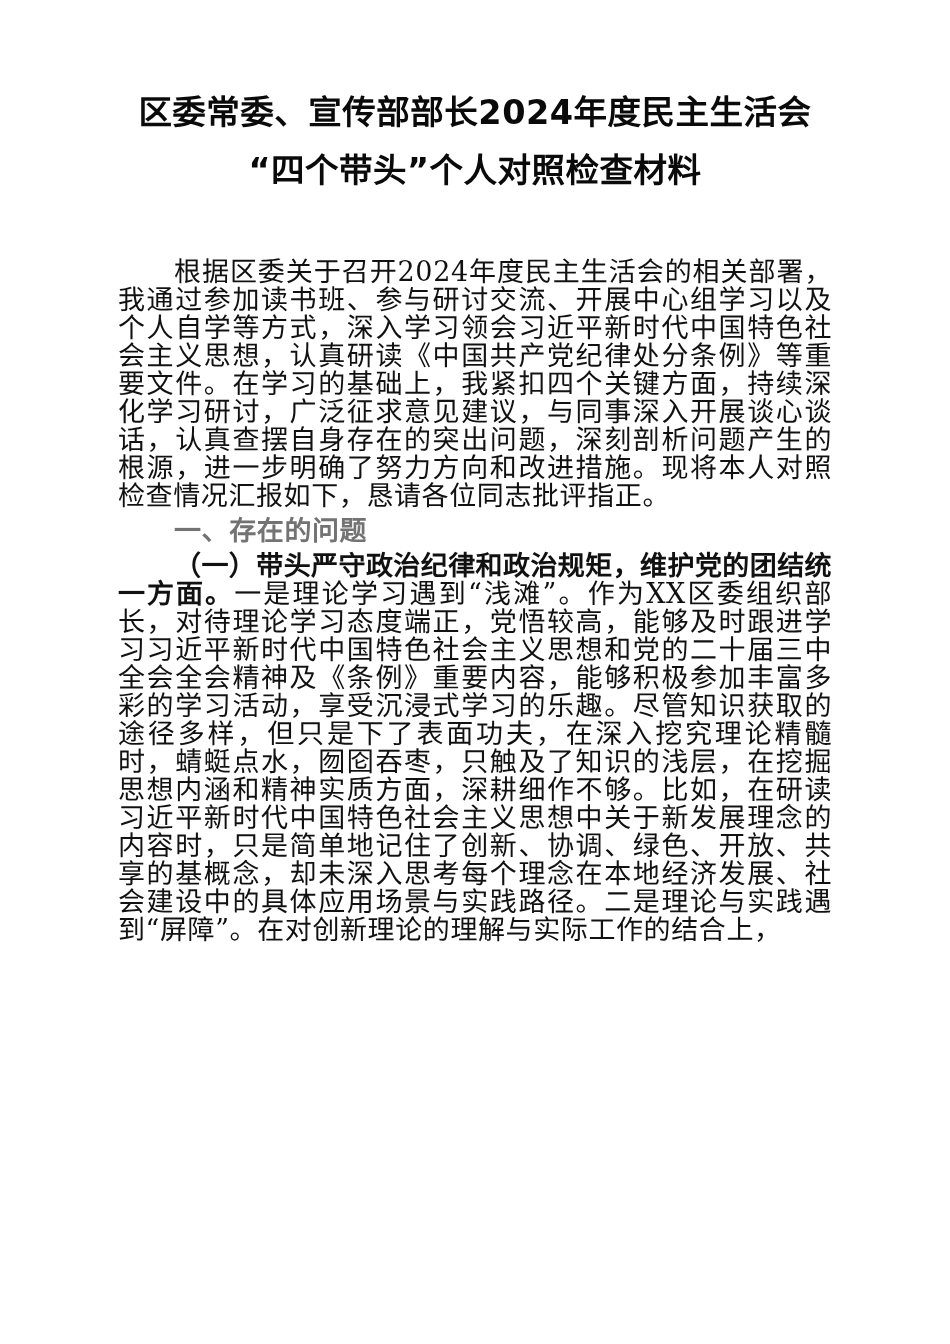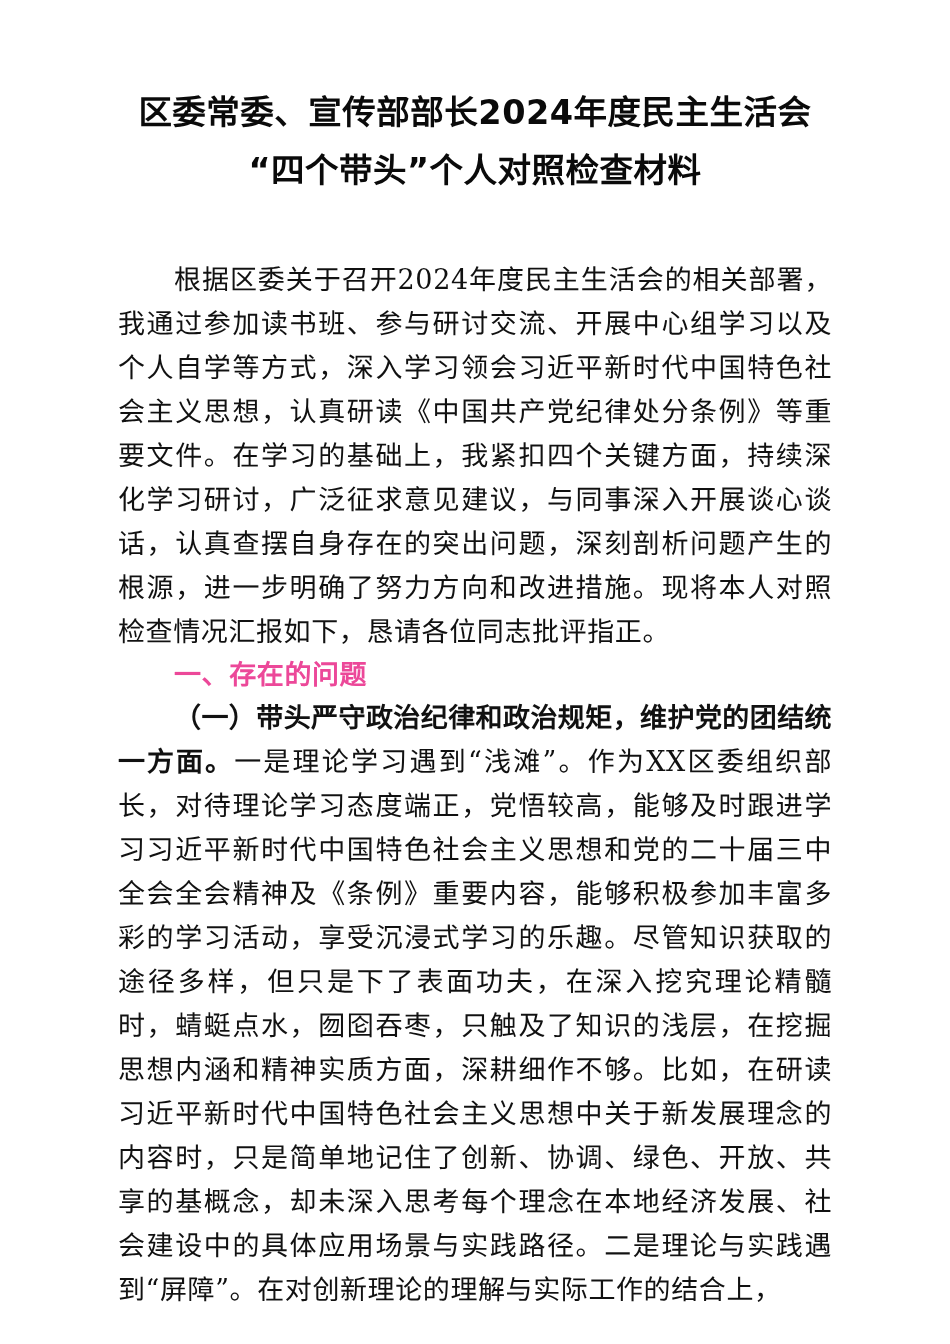--- a/index.html
+++ b/index.html
@@ -43,21 +43,21 @@
 
   
   .body-block {
     margin-top: 58px;
   }
 
   p.para {
     margin: 0;
     font-family: "DejaVu Serif", "Liberation Serif", serif;
     font-size: 27px;
-    line-height: 44px;
+    line-height: 28px;
     text-align: justify;
     text-align-last: left;
     text-justify: inter-character;
     letter-spacing: 0.6px;
     color: #111111;
     word-break: break-all;
   }
 
   p.para.indent {
     text-indent: 56px;
@@ -65,21 +65,21 @@
 
   
   p.section-heading {
     margin: 0;
     font-family: "DejaVu Sans", "Liberation Sans", sans-serif;
     font-weight: 700;
     font-size: 27px;
     line-height: 42px;
     letter-spacing: 0.6px;
     text-indent: 56px;
-    color: #ec4899;
+    color: #737373;
   }
 
   
   .lead {
     font-weight: 700;
     letter-spacing: 0.4px;
   }
 </style>
 </head>
 <body>

